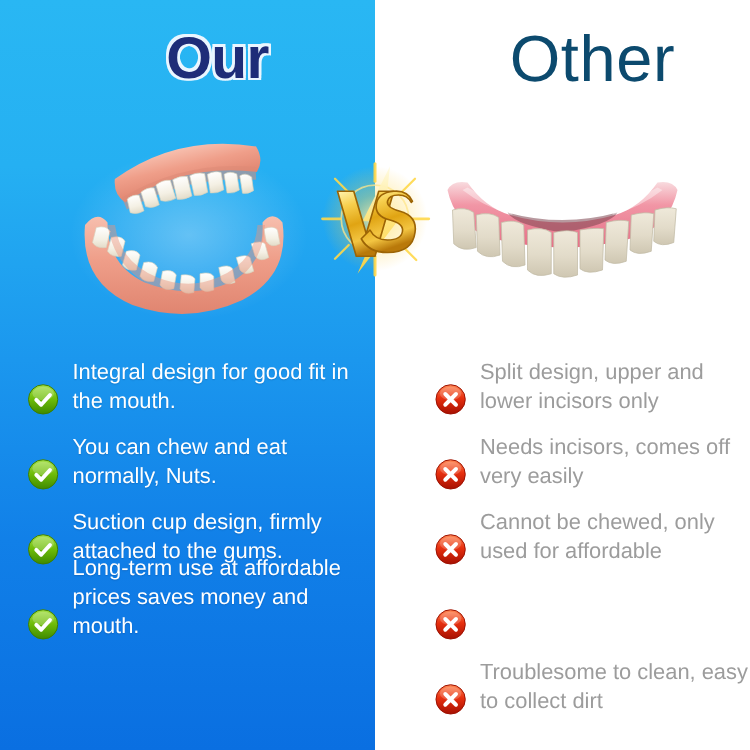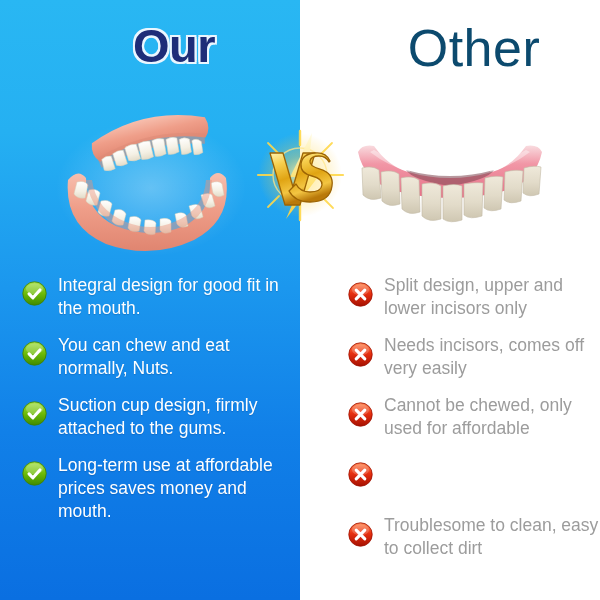--- a/index.html
+++ b/index.html
@@ -89,21 +89,21 @@
   .bullets {
     position: absolute;
     top: 272px;
   }
   .bullets-left  { left: 22px;  width: 268px; }
   .bullets-right { left: 348px; width: 256px; }
 
   .bullet {
     position: relative;
     display: flex;
-    align-items: flex-start;
+    align-items: flex-end;
     height: 60px;
     box-sizing: border-box;
   }
   .bullet-icon {
     flex: 0 0 auto;
     width: 25px;
     height: 25px;
     margin-top: 9px;
   }
   .bullet-text {

